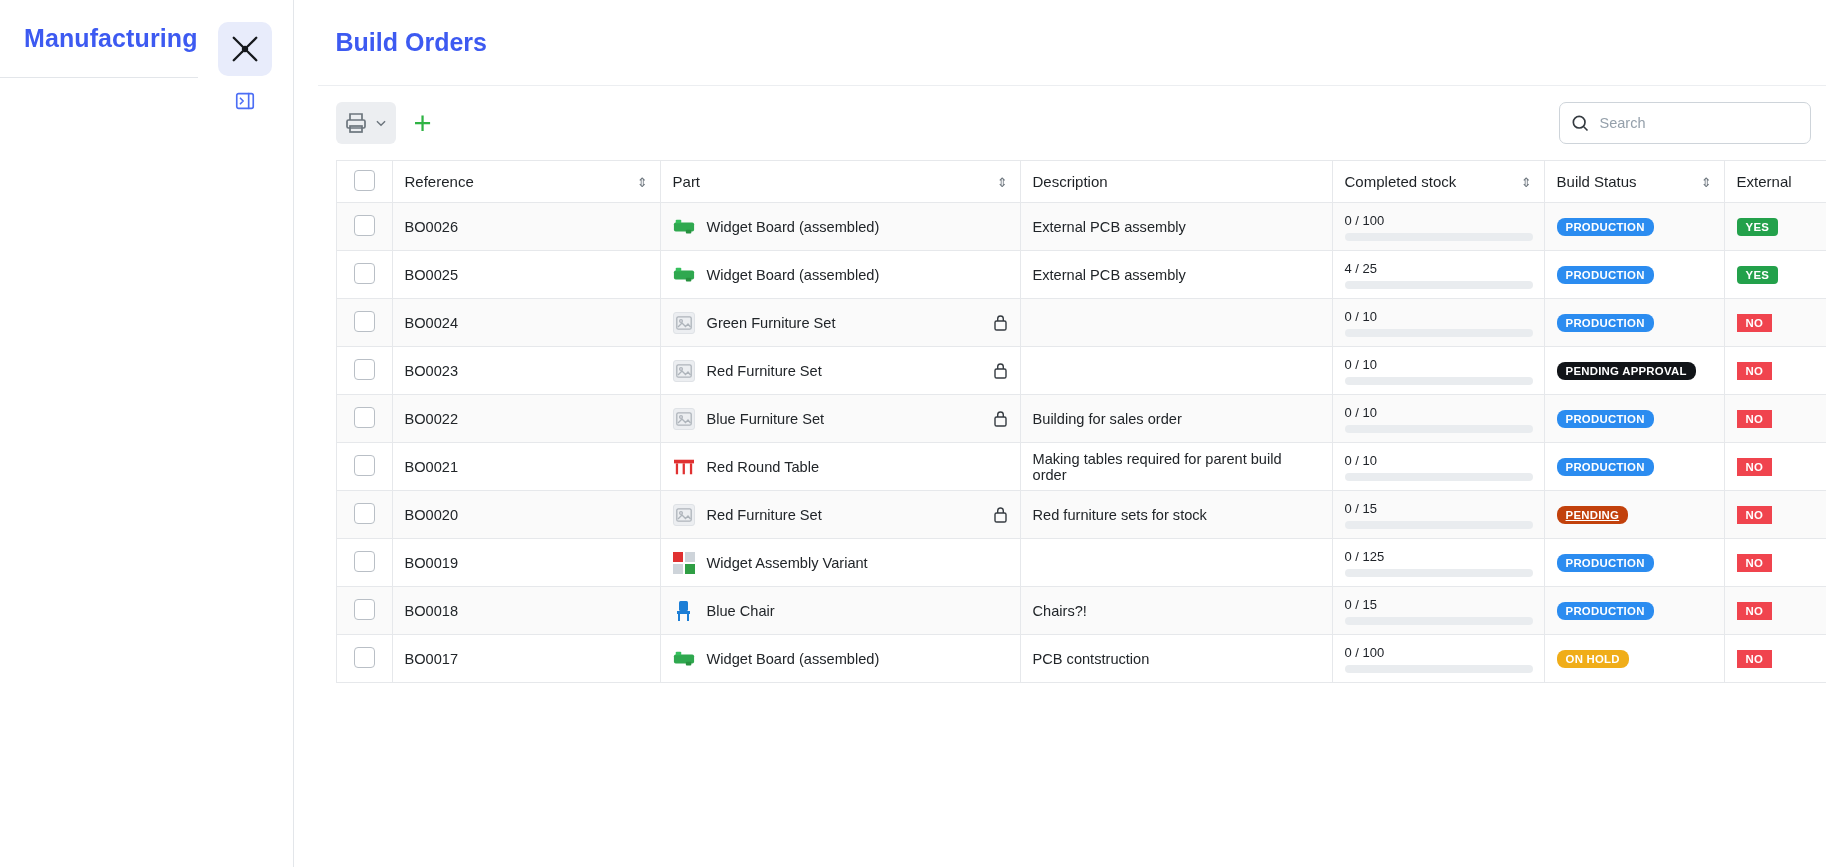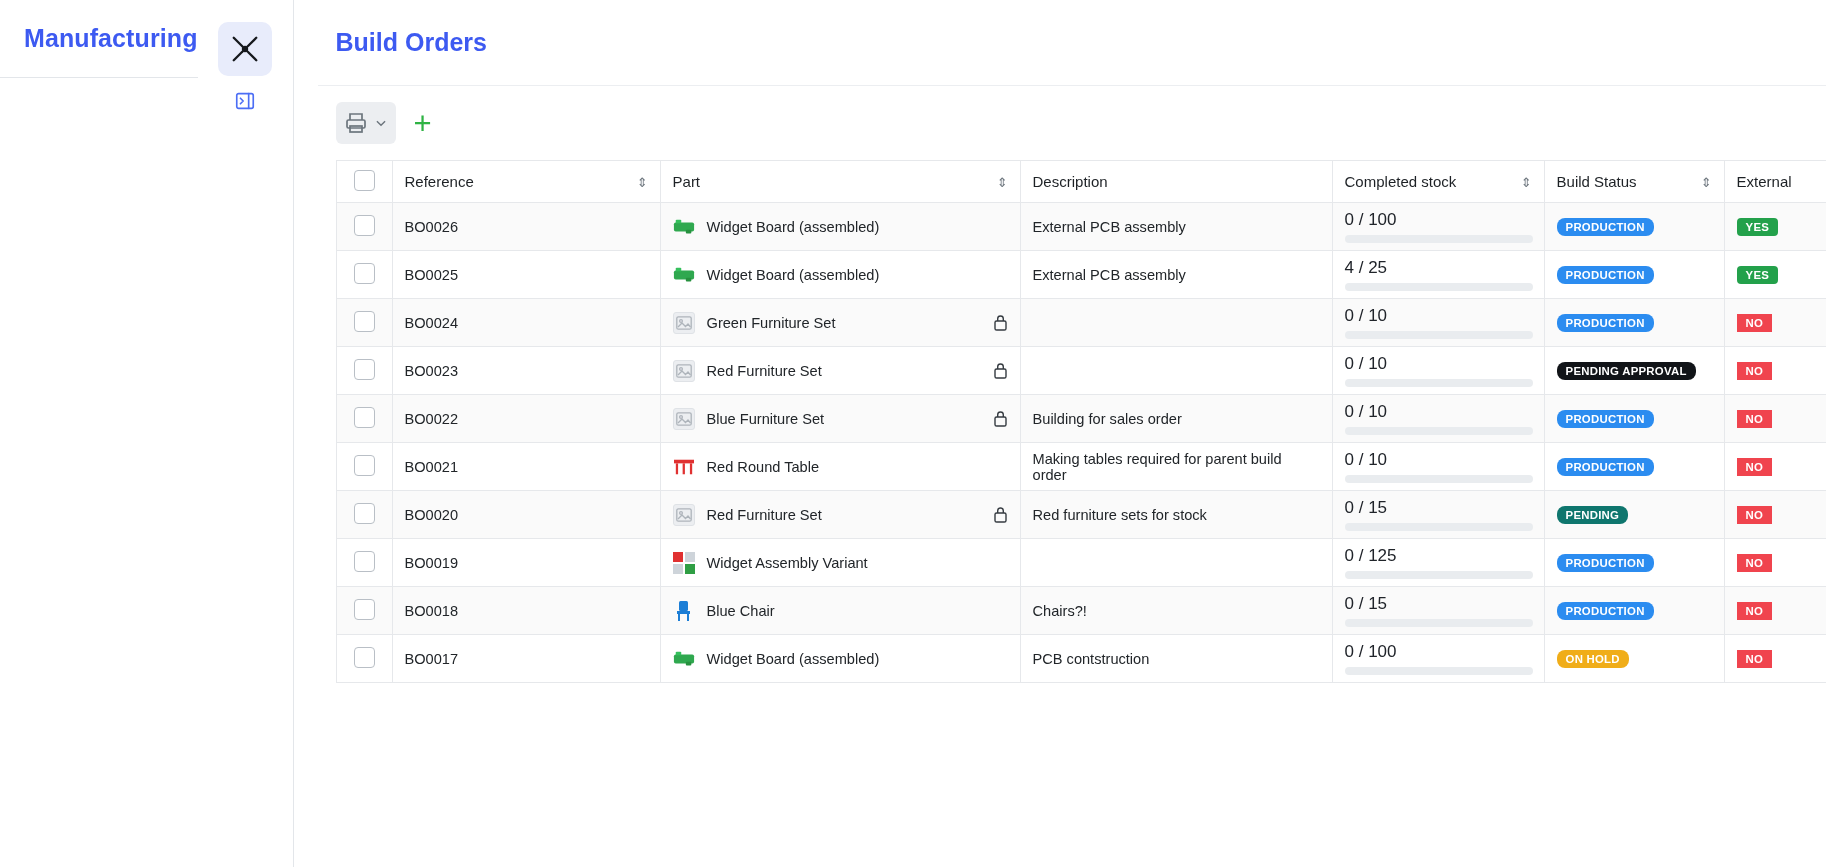--- a/index.html
+++ b/index.html
@@ -203,41 +203,41 @@
   }
   .thumb.placeholder {
     background: #eceef1;
     border: 1px solid #dfe2e6;
     color: #aeb4bb;
     font-size: 12px;
   }
   .lock { color: #40474e; font-size: 14px; }
 
   .progress-cell { text-align: center; }
-  .progress-label { font-size: 17px; color: #20242a; margin-bottom: 5px; }
+  .progress-label { font-size: 13px; color: #20242a; margin-bottom: 5px; }
   .progress-track {
     height: 8px;
     background: #e9ecef;
     border-radius: 4px;
     width: 188px;
     margin: 0 auto;
   }
 
   .badge {
     display: inline-block;
     padding: 3px 9px;
     border-radius: 8px;
     color: #fff;
     font-size: 11.4px;
     font-weight: bold;
     letter-spacing: .25px;
   }
   .b-production { background: #2b8cf0; }
   .b-pending-approval { background: #111418; text-align: center; }
-  .b-pending { background: #0f766e; }
+  .b-pending { background: #c2410c; text-decoration: underline; }
   .b-on-hold { background: #f0ad19; }
   .b-yes { background: #23a14b; border-radius: 4px; }
   .b-no { background: #f0444e; border-radius: 0; }
 
   .status-cell { text-align: center; }
   svg { display: block; }
 </style>
 </head>
 <body>
 
@@ -311,20 +311,29 @@
           <span>
             <svg width="14" height="14" viewBox="0 0 24 24" fill="none" stroke="#6c757d" stroke-width="2.4">
               <path d="M5 9l7 7 7-7"></path>
             </svg>
           </span>
         </div>
         <div class="plus-btn">+</div>
 
         <div class="toolbar-spacer"></div>
 
+        <div class="search-box">
+          <span>
+            <svg width="20" height="20" viewBox="0 0 24 24" fill="none" stroke="#343a40" stroke-width="2">
+              <circle cx="11" cy="11" r="7"></circle>
+              <line x1="16.5" y1="16.5" x2="21" y2="21"></line>
+            </svg>
+          </span>
+          <input type="text" placeholder="Search" style="">
+        </div>
 
         <div class="tool-icon">
           <span>
             <svg width="24" height="24" viewBox="0 0 24 24" fill="none" stroke="#4c6ef5" stroke-width="1.9" stroke-linecap="round">
               <path d="M20 11a8 8 0 0 0-13.7-5.3L3 9"></path>
                 <path d="M3 4v5h5"></path>
               <path d="M4 13a8 8 0 0 0 13.7 5.3L21 15"></path>
                 <path d="M21 20v-5h-5"></path>
             </svg>
           </span>

